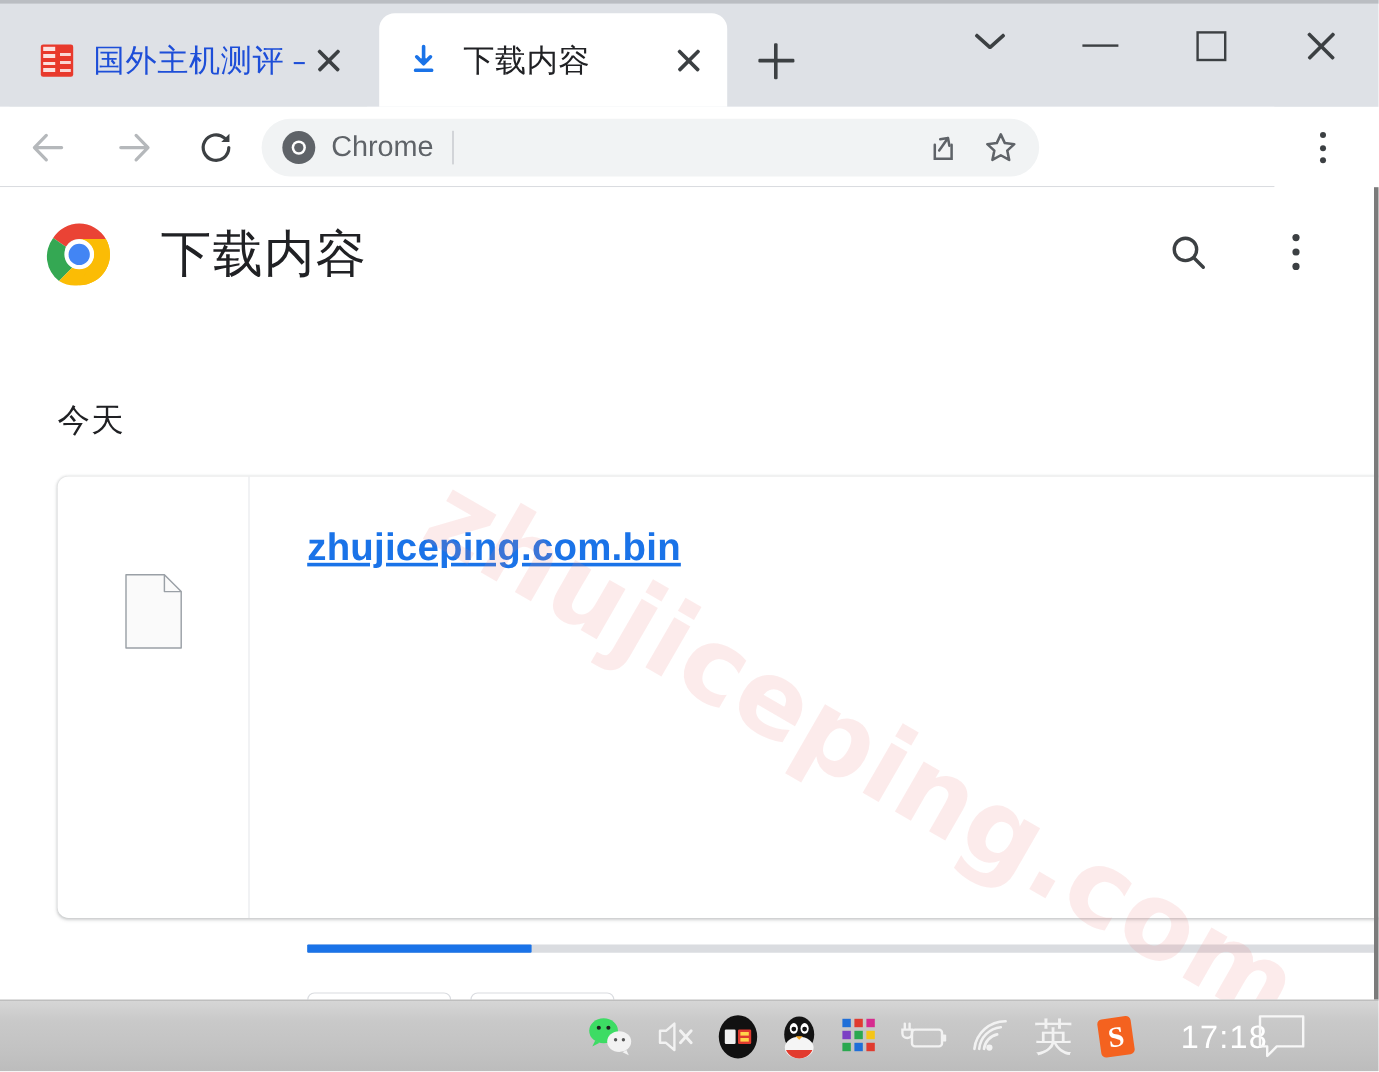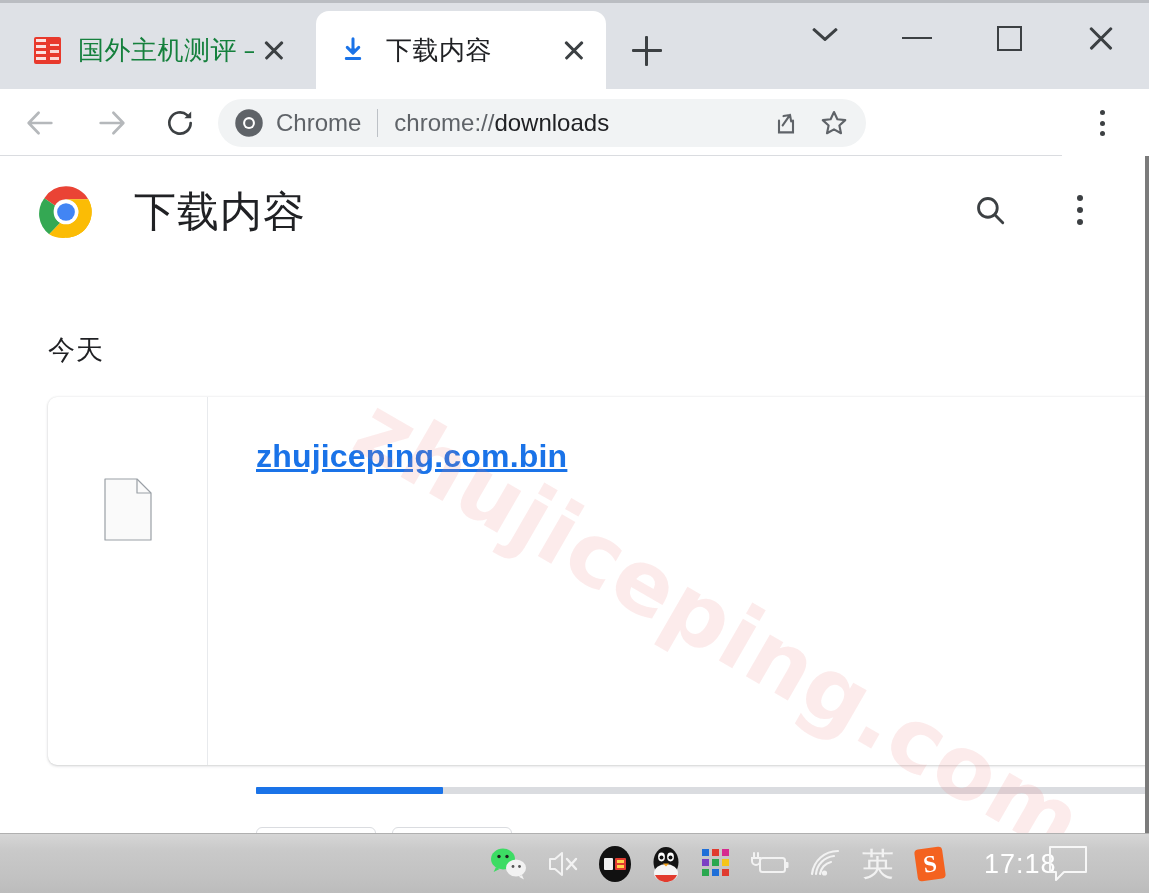--- a/index.html
+++ b/index.html
@@ -66,21 +66,21 @@
     background:
       linear-gradient(180deg,transparent 0 18%, #fff 18% 30%, transparent 30% 50%, #fff 50% 62%, transparent 62% 82%, #fff 82% 94%, transparent 94%);
     opacity: .8;
   }
   .tab-dl-icon {
     width: 30px; height: 30px; flex: 0 0 30px;
     margin-left: 22px; margin-right: 18px;
     position: relative;
   }
   .tab-title {
-    font-size: 26px; color: #15803d; white-space: nowrap;
+    font-size: 26px; color: #1d4ed8; white-space: nowrap;
     overflow: hidden; flex: 1 1 auto;
     letter-spacing: .5px;
   }
   .tab-active .tab-title { color: #202124; }
   .tab-close {
     width: 40px; height: 40px; flex: 0 0 40px;
     margin-right: 12px;
     display: flex; align-items: center; justify-content: center;
     position: relative;
   }
@@ -356,21 +356,20 @@
       <span class="omni-chrome-icon">
         <svg width="30" height="30" viewBox="0 0 48 48">
           <circle cx="24" cy="24" r="22" fill="#5f6368"></circle>
           <circle cx="24" cy="24" r="9.5" fill="#ffffff"></circle>
           <circle cx="24" cy="24" r="6.2" fill="#5f6368"></circle>
           <path d="M24 14.5H44a22 22 0 0 0-20-12z" fill="#ffffff" opacity="0"></path>
         </svg>
       </span>
       <span class="omni-label">Chrome</span>
       <span class="omni-sep"></span>
-      <span class="omni-url"><span>chrome://</span><b>downloads</b></span>
 
       <span class="omni-icon-btn omni-share">
         <svg width="28" height="28" viewBox="0 0 24 24">
           <path d="M6 10v10h12V10" fill="none" stroke="#5f6368" stroke-width="1.8" stroke-linecap="round"></path>
           <path d="M12 15V4M12 4l-4 4M12 4l4 4" fill="none" stroke="#5f6368" stroke-width="1.8" stroke-linecap="round" stroke-linejoin="round" transform="rotate(35 12 10)"></path>
         </svg>
       </span>
       <span class="omni-icon-btn omni-star">
         <svg width="30" height="30" viewBox="0 0 24 24">
           <path d="M12 3.2l2.7 5.8 6.3.7-4.7 4.3 1.3 6.2L12 17.1l-5.6 3.1 1.3-6.2L3 9.7l6.3-.7z" fill="none" stroke="#5f6368" stroke-width="1.7" stroke-linejoin="round"></path>

